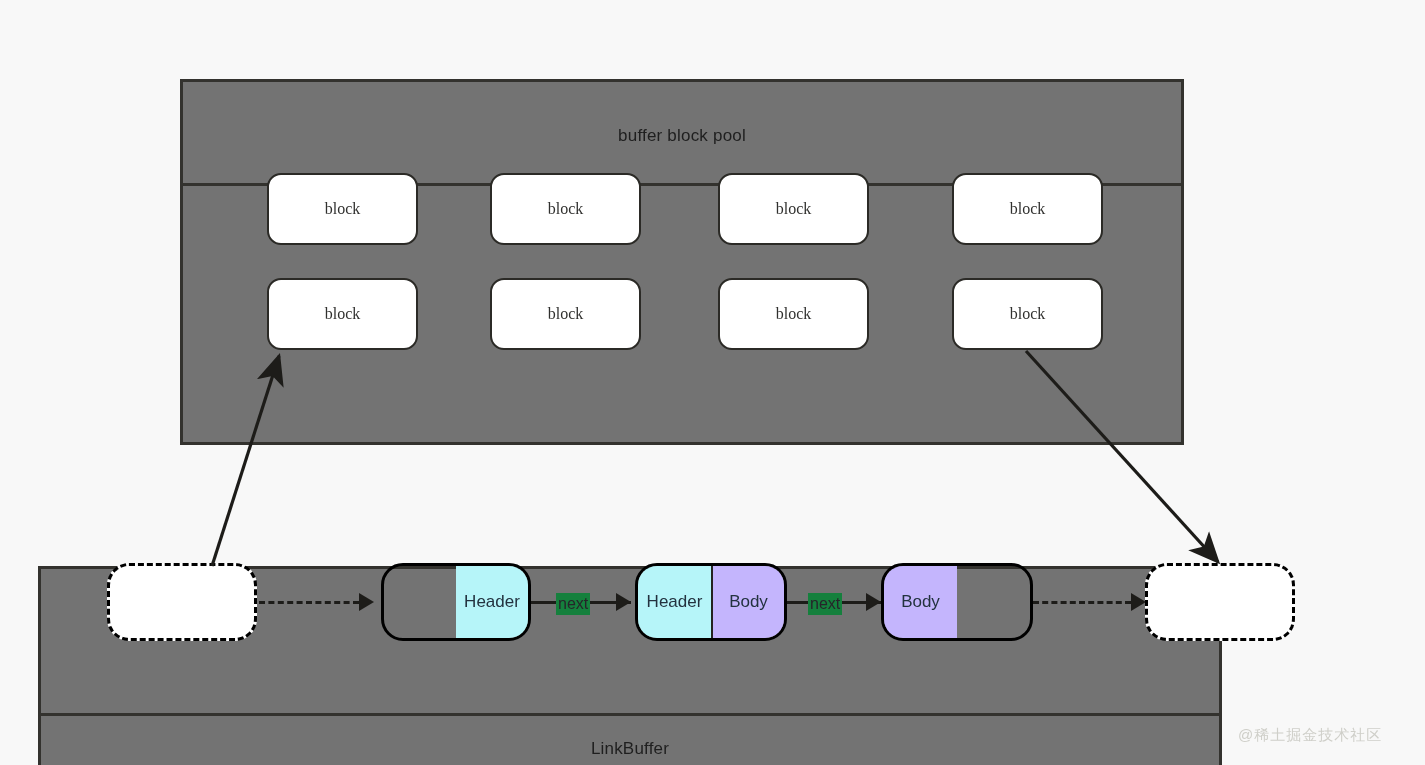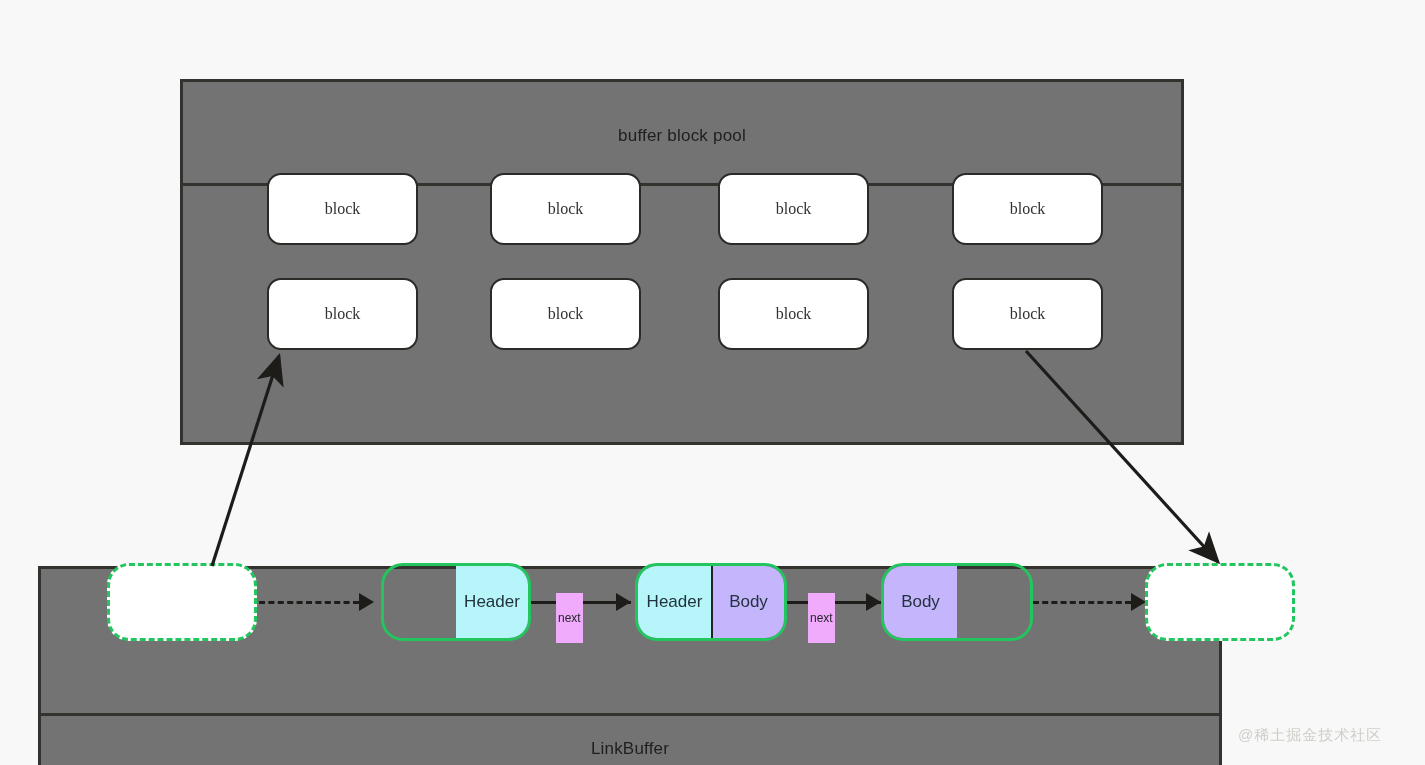--- a/index.html
+++ b/index.html
@@ -60,21 +60,21 @@
     justify-content: center;
     font-size: 16px;
     color: #30302e;
     font-family: Liberation Serif, serif;
   }
 
   
   .node {
     position: absolute;
     box-sizing: border-box;
-    border: 3px solid #22c55e;
+    border: 3px solid #000000;
     border-radius: 22px;
     overflow: hidden;
     display: flex;
   }
   .node.dashed {
     border-style: dashed;
     background: #ffffff;
     border-width: 3.2px;
   }
   .node-half {
@@ -104,24 +104,24 @@
   }
   .arrowhead {
     position: absolute;
     width: 0; height: 0;
     border-top: 9px solid transparent;
     border-bottom: 9px solid transparent;
     border-left: 15px solid #1d1c19;
   }
   .next-label {
     position: absolute;
-    background: #f0abfc;
-    font-size: 12px;
+    background: #15803d;
+    font-size: 16px;
     color: #26252a;
-    padding: 15px 2px;
+    padding: 1px 2px;
     line-height: 20px;
   }
 
   .diag-svg {
     position: absolute;
     left: 0; top: 0;
     width: 1425px;
     height: 765px;
     pointer-events: none;
   }

